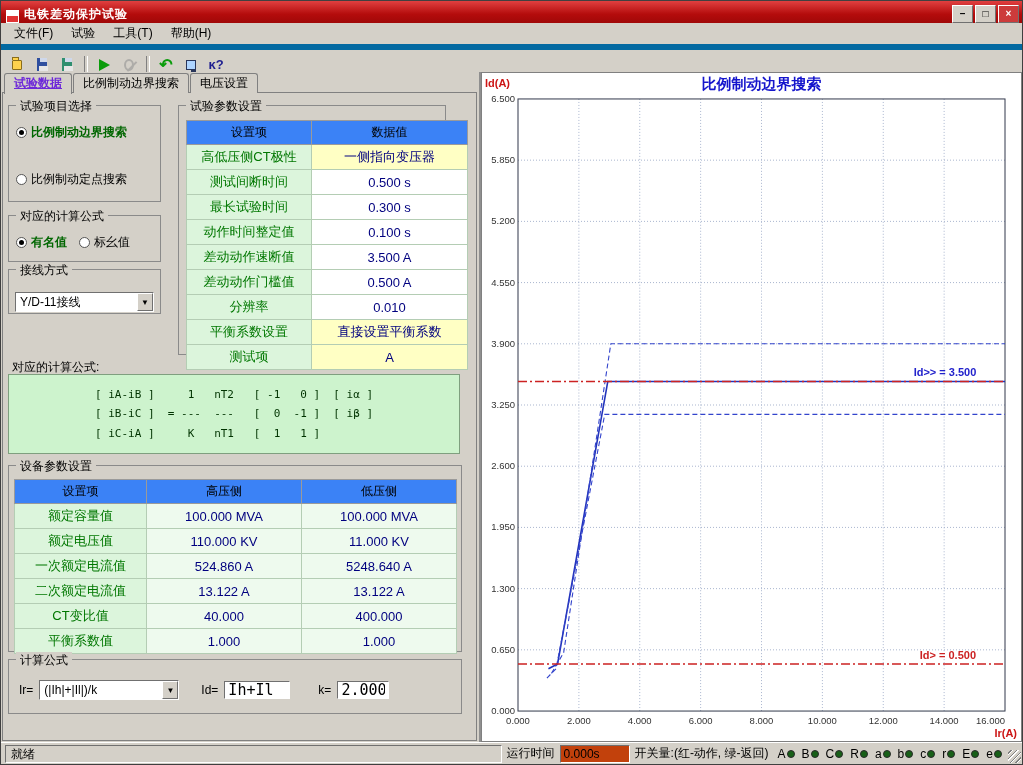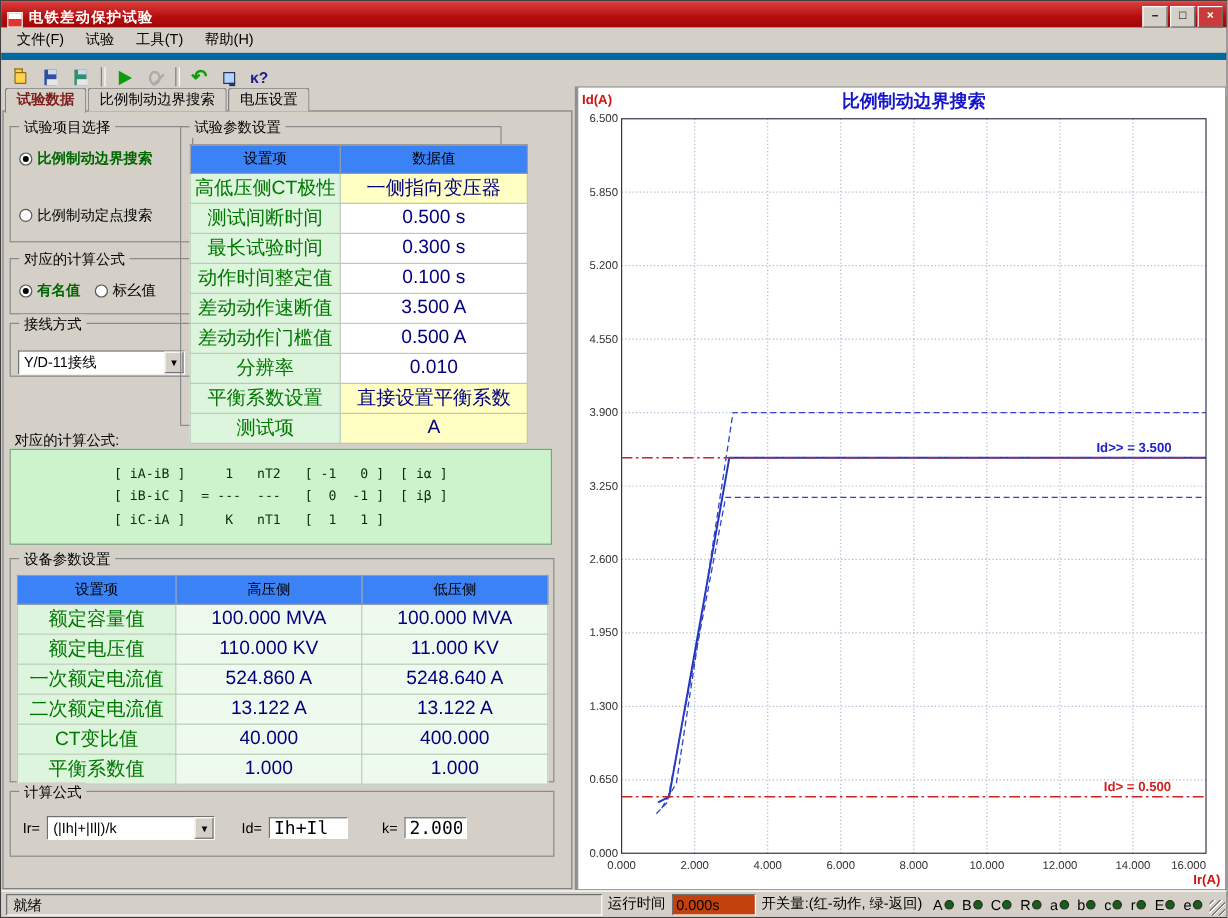--- a/index.html
+++ b/index.html
@@ -49,31 +49,31 @@
   
   .main{position:absolute;top:71px;left:0;right:0;bottom:22px;display:flex;}
   .left-panel{width:480px;position:relative;border-right:2px solid #8f8f8f;box-sizing:border-box;background:#d4d0c8;}
   .right-panel{flex:1;background:#ffffff;border:1px solid #808080;box-sizing:border-box;position:relative;}
   .right-panel svg{display:block;width:100%;height:100%;}
 
   
   .tabstrip{position:absolute;top:1px;left:3px;display:flex;z-index:2;}
   .tab{height:19px;line-height:19px;padding:0 9px;background:#d4d0c8;border:1px solid #808080;border-bottom:none;
     border-radius:3px 3px 0 0;margin-right:1px;}
-  .tab.active{font-weight:bold;color:#7f1d1d;height:20px;}
+  .tab.active{font-weight:bold;color:#6d28d9;height:20px;text-decoration:underline;}
   .tabpage{position:absolute;top:20px;left:1px;right:2px;bottom:1px;border:1px solid #808080;background:#d4d0c8;}
 
   
   .gb{position:absolute;border:1px solid #8a8a8a;box-sizing:border-box;}
   .gb-legend{position:absolute;top:-8px;left:7px;background:#d4d0c8;padding:0 4px;font-size:12px;}
 
   #gb-project{left:5px;top:12px;width:153px;height:97px;}
   #gb-current{left:5px;top:122px;width:153px;height:47px;}
   #gb-wiring{left:5px;top:176px;width:153px;height:45px;}
-  #gb-params{left:147px;top:12px;width:268px;height:250px;}
+  #gb-params{left:175px;top:12px;width:268px;height:250px;}
   #gb-device{left:5px;top:372px;width:454px;height:187px;padding-left:40px;}
   #gb-calc{left:5px;top:566px;width:454px;height:55px;}
 
   .radio-col{padding:18px 7px 0;}
   .radio-row{display:flex;align-items:center;margin-bottom:30px;}
   .radio-inline{display:flex;padding:18px 7px 0;gap:12px;}
   .radio-inline .radio-row{margin-bottom:0;}
   .radio{width:11px;height:11px;border-radius:50%;border:1px solid #555;background:#fff;display:inline-block;
     position:relative;margin-right:4px;flex:none;box-sizing:border-box;}
   .radio.sel::after{content:"";position:absolute;inset:2px;background:#000;border-radius:50%;}
@@ -81,21 +81,21 @@
 
   .select{display:flex;align-items:center;background:#fff;height:20px;box-sizing:border-box;}
   .select .sel-text{flex:1;padding:0 4px;white-space:nowrap;overflow:hidden;}
   .select .arrow{width:16px;height:100%;background:#d4d0c8;display:flex;align-items:center;justify-content:center;
     font-size:8px;border:1px solid;border-color:#fff #707070 #707070 #fff;box-sizing:border-box;}
   #wiring-select{position:absolute;left:6px;top:22px;width:139px;}
 
   
   table{border-collapse:collapse;table-layout:fixed;background:#fff;}
   th{background:#3b82f6;border:1px solid #9a9a9a;font-weight:normal;height:21px;font-size:12px;}
-  td{border:1px solid #b4cdb4;height:22px;text-align:center;font-size:16px;overflow:hidden;white-space:nowrap;}
+  td{border:1px solid #b4cdb4;height:22px;text-align:center;font-size:13px;overflow:hidden;white-space:nowrap;}
   td.lbl{background:#dcf5dc;color:#007700;}
   td.val{background:#ffffff;color:#00007f;}
   td.val.hl{background:#ffffc4;}
   td.dval{background:#eefaee;color:#00007f;}
   #test-params-table{position:absolute;left:7px;top:14px;width:281px;}
   #device-params-table{position:absolute;left:5px;top:13px;width:442px;}
 
   .formula-label{position:absolute;left:9px;top:266px;}
   .formula-box{position:absolute;left:5px;top:281px;width:452px;height:80px;background:#cdf3cd;
     border:1px solid #7f9f7f;box-sizing:border-box;display:flex;align-items:center;justify-content:center;}

